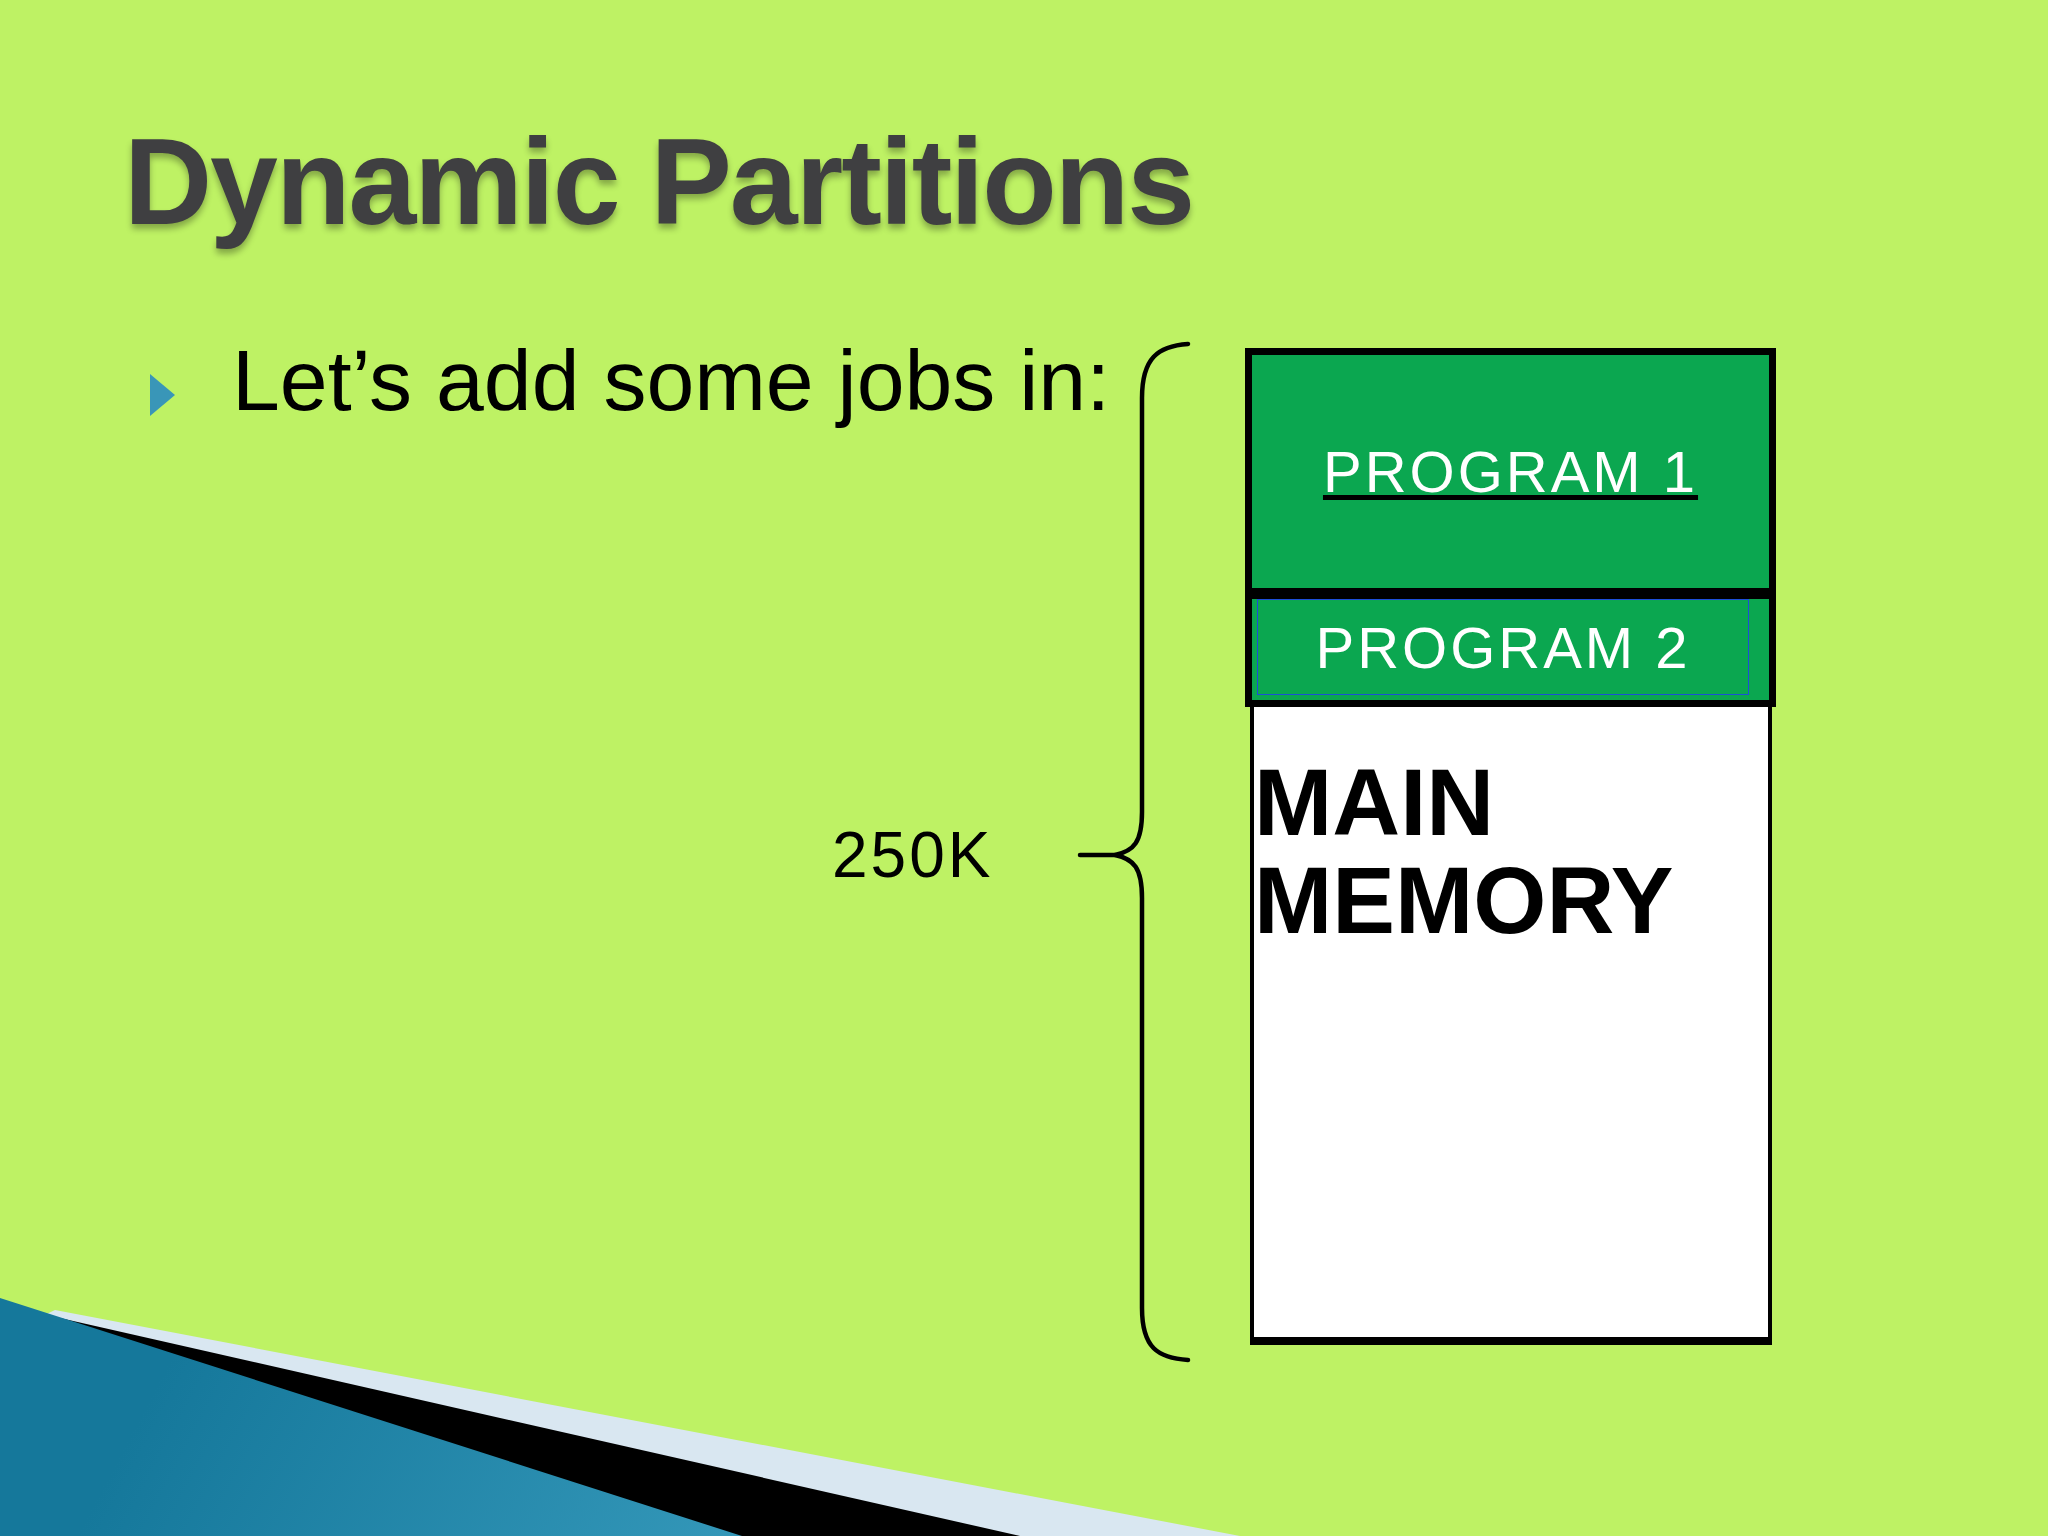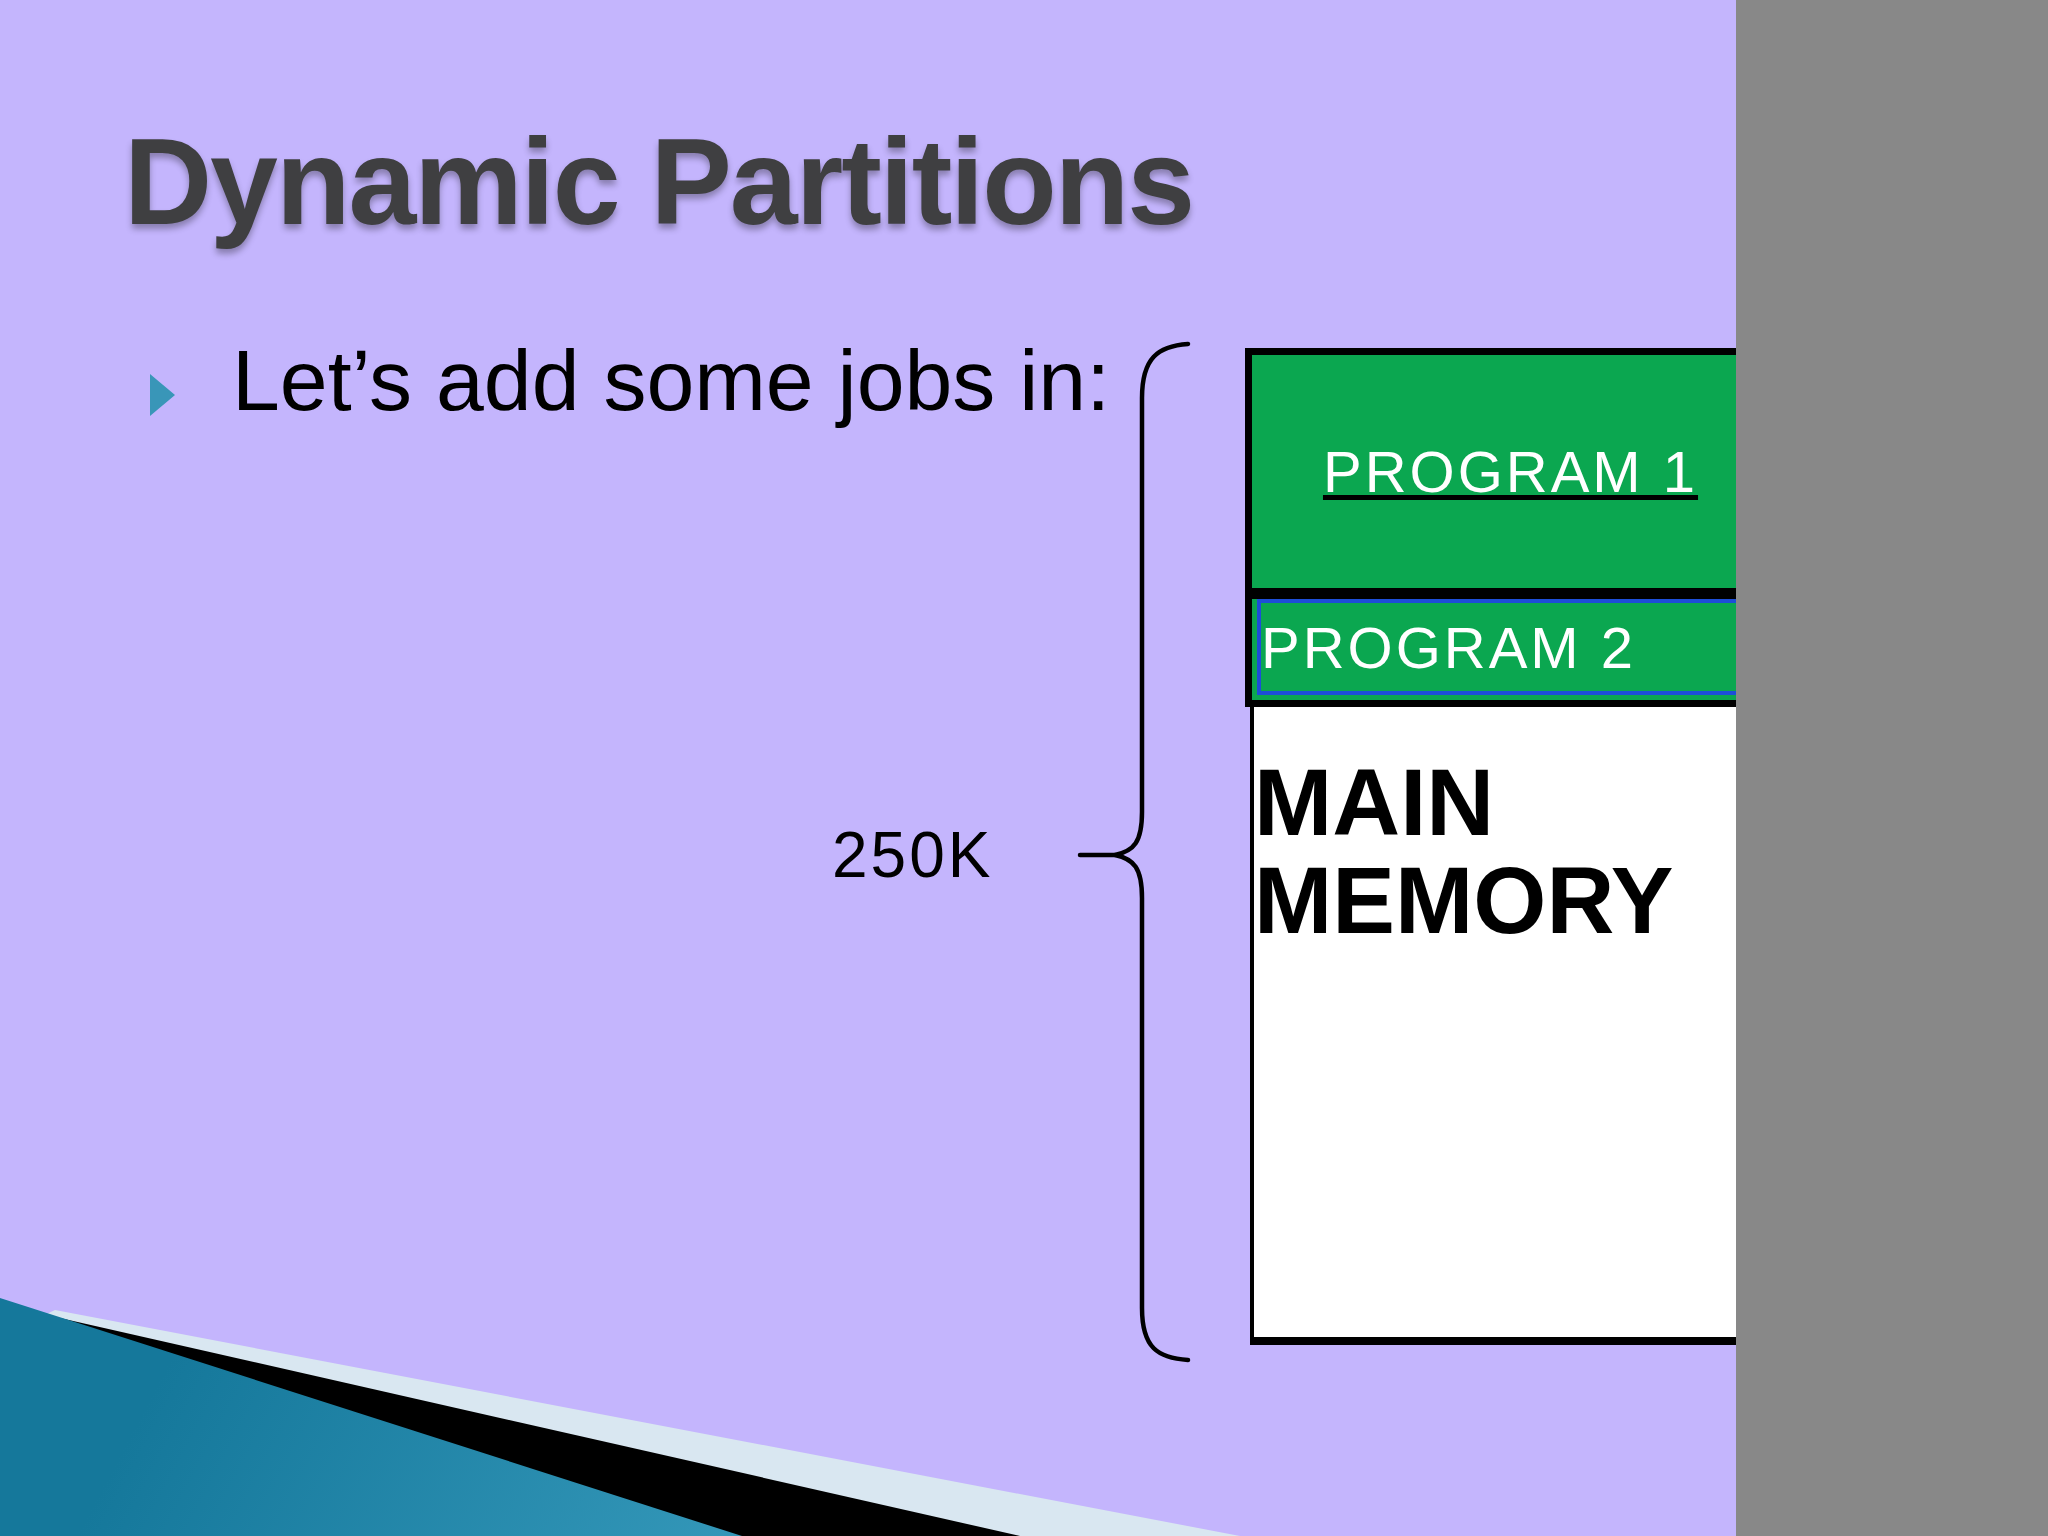--- a/index.html
+++ b/index.html
@@ -1,19 +1,19 @@
 <!DOCTYPE html>
 <html style="--title-gray: #3F3F41; --bullet-triangle: #3996B8; --partition-green: #0BA750; --decor-teal-dark: #15789B; --decor-teal-light: #41A5C6; --decor-pale-blue: #D9E7F1; --decor-black: #000000;"><head>
 <meta charset="utf-8">
 <style>
   html,body{margin:0;padding:0;background:#888;}
   .slide{
     position:relative;
-    width:1736px;height:1536px;
-    background:#c4b5fd;
+    width:2048px;height:1536px;
+    background:#bef264;
     overflow:hidden;
     font-family:"Liberation Sans", sans-serif;
   }
   .slide-title{
     position:absolute;left:124px;top:112px;
     font-size:122px;font-weight:bold;letter-spacing:-2px;
     color:var(--title-gray,#3F3F41);
     text-shadow:0 5px 6px rgba(0,0,0,0.30);
     white-space:nowrap;margin:0;
   }
@@ -59,23 +59,23 @@
     display:flex;flex-direction:column;
   }
   .partition-p1{
     flex:1 1 auto;
     display:flex;align-items:center;justify-content:center;text-decoration:underline;
   }
   .divider{height:11px;background:#000;flex:0 0 auto;}
   .partition-p2{
     flex:0 0 96px;
     margin:0 20px 5px 5px;
-    border:4px solid #1d4ed8;
+    border:1px solid #1d4ed8;
     box-sizing:border-box;
-    display:flex;align-items:center;
+    display:flex;align-items:center;justify-content:center;
   }
   .partition-label{
     color:#fff;font-size:58px;letter-spacing:3px;white-space:nowrap;
   }
   
   .decor{position:absolute;left:0;top:1294px;width:1240px;height:242px;pointer-events:none;}
   .decor-pale{
     position:absolute;inset:0;
     background:var(--decor-pale-blue,#D9E7F1);
     clip-path:polygon(55px 16px,1240px 242px,1240px 250px,0 250px,0 42px);

